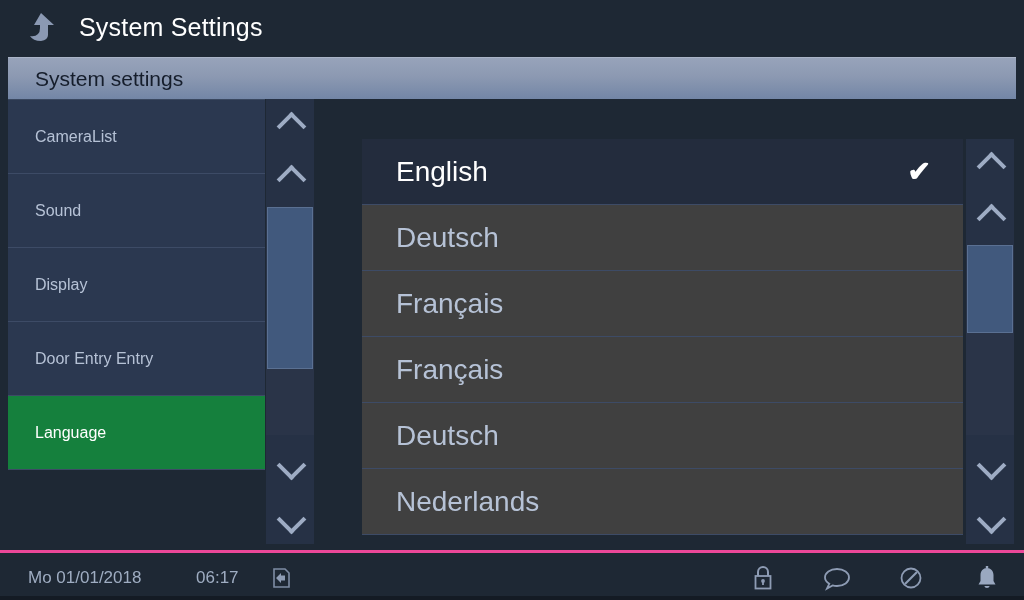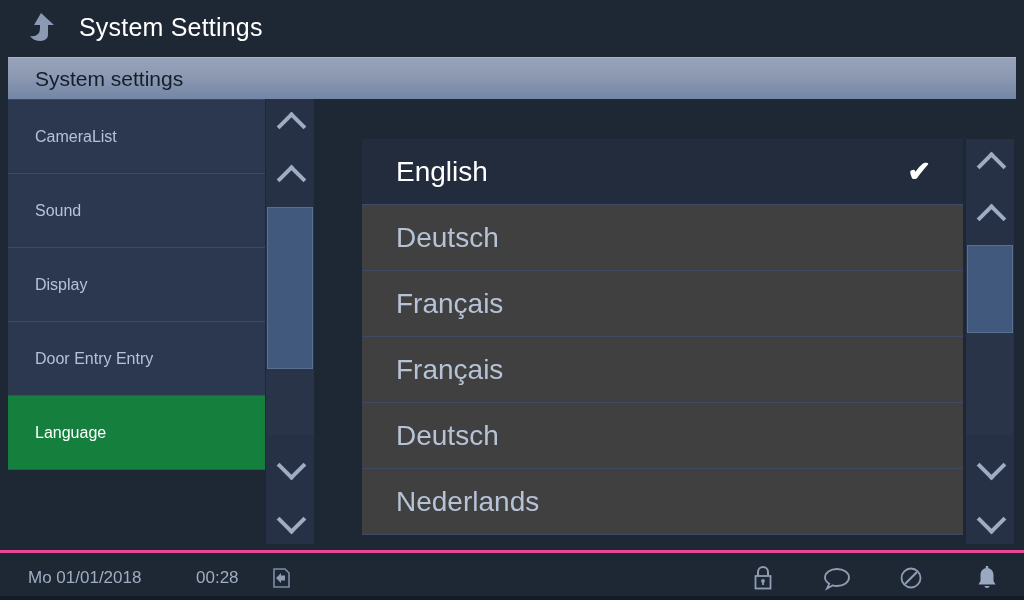--- a/index.html
+++ b/index.html
@@ -297,21 +297,21 @@
       </div>
       <div class="sb-btn" style="top:350px;">
         <span class="chev down"></span>
       </div>
     </div>
 
   </div>
 
   <div id="statusbar">
     <div id="status-date">Mo 01/01/2018</div>
-    <div id="status-time">00:28</div>
+    <div id="status-time">06:17</div>
 
     <div id="icon-sdcard" class="status-icon">
       <svg width="30" height="30" viewBox="0 0 30 30">
         <path d="M9 6 L20 6 L24 10 L24 24 L9 24 Z" fill="none" stroke="#7e8ca4" stroke-width="1.6"></path>
         <path d="M11 15 L16 10 L16 12.5 L20 12.5 L20 17.5 L16 17.5 L16 20 Z" fill="#8e9cb4"></path>
       </svg>
     </div>
 
     <div id="icon-lock" class="status-icon">
       <svg width="30" height="30" viewBox="0 0 30 30">

